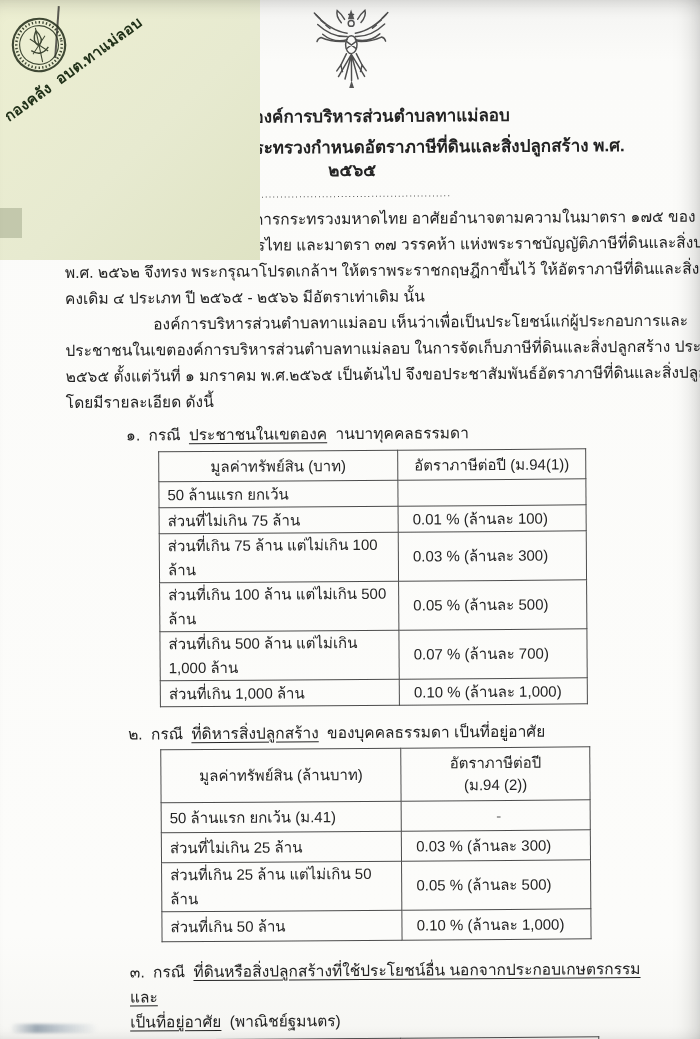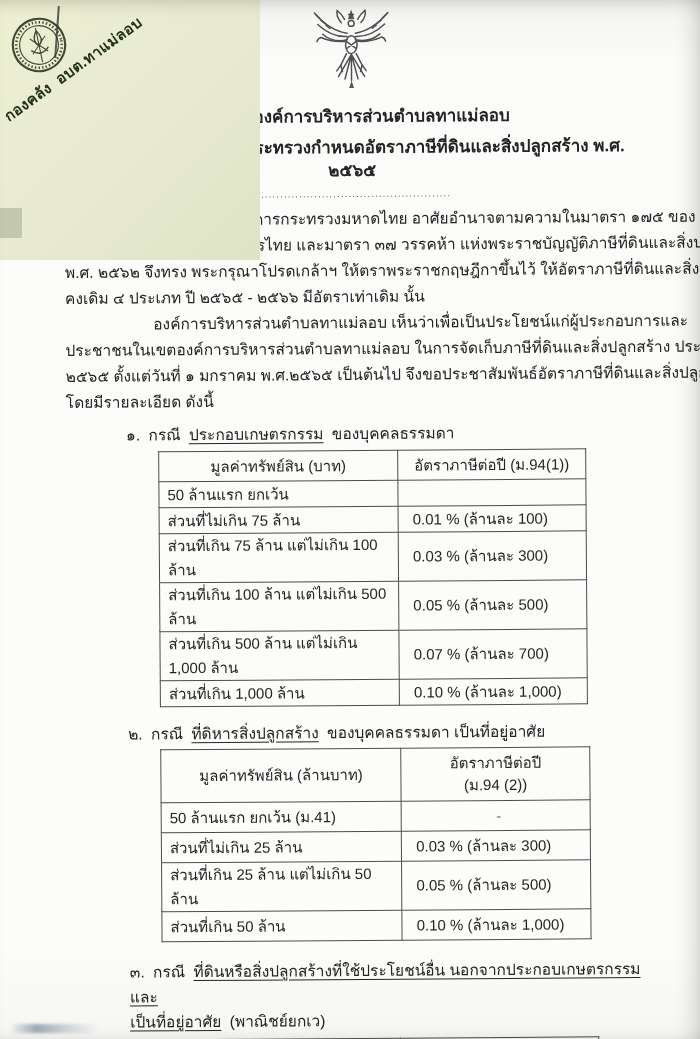--- a/index.html
+++ b/index.html
@@ -105,22 +105,22 @@
     <div class="para">
       <div class="ln first">องค์การบริหารส่วนตำบลทาแม่ลอบ  เห็นว่าเพื่อเป็นประโยชน์แก่ผู้ประกอบการและ</div>
       <div class="ln">ประชาชนในเขตองค์การบริหารส่วนตำบลทาแม่ลอบ ในการจัดเก็บภาษีที่ดินและสิ่งปลูกสร้าง ประจำปี</div>
       <div class="ln">๒๕๖๕  ตั้งแต่วันที่ ๑ มกราคม พ.ศ.๒๕๖๕ เป็นต้นไป จึงขอประชาสัมพันธ์อัตราภาษีที่ดินและสิ่งปลูกสร้าง</div>
       <div class="ln">โดยมีรายละเอียด  ดังนี้</div>
     </div>
 
     <div class="sec-head">
       <span>๑.</span>
       <span>กรณี</span>
-      <span class="u">ประกอบเกษตรกรรม</span>
-      <span>ของบุคคลธรรมดา</span>
+      <span class="u">ประชาชนในเขตองค</span>
+      <span>านบาทุคคลธรรมดา</span>
     </div>
 
     <table class="t1">
       <tbody>
           <tr>
         <th class="col-val">มูลค่าทรัพย์สิน (บาท)</th>
         <th>อัตราภาษีต่อปี  (ม.94(1))</th>
       </tr>
       <tr>
         <td>50 ล้านแรก ยกเว้น</td>
@@ -183,21 +183,21 @@
       </tr>
     </tbody>
       </table>
 
     <div class="sec-head" style="margin-top:17px;line-height:25px;">
       <span>๓.</span>
       <span>กรณี</span>
       <span class="u">ที่ดินหรือสิ่งปลูกสร้างที่ใช้ประโยชน์อื่น นอกจากประกอบเกษตรกรรมและ</span>
       <br>
       <span class="u">เป็นที่อยู่อาศัย</span>
-      <span>(พาณิชย์ยกเว)</span>
+      <span>(พาณิชย์ฐมนตร)</span>
     </div>
 
     <table class="t3">
       <tbody>
           <tr>
         <th class="col-val">มูลค่าทรัพย์สิน (ล้านบาท)</th>
         <th>อัตราภาษีต่อปี (ม.94 (5))</th>
       </tr>
 
     </tbody>

